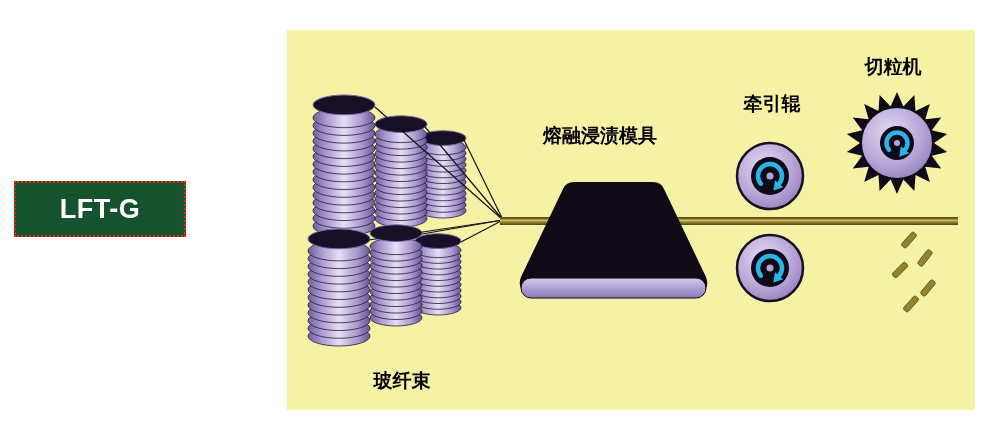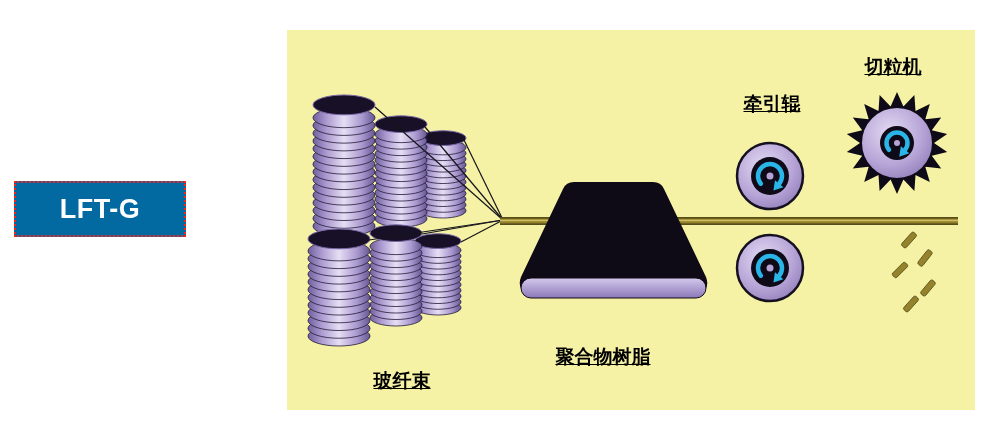--- a/index.html
+++ b/index.html
@@ -8,29 +8,29 @@
   .badge {
     position: absolute; left: 14px; top: 181px; width: 172px; height: 56px;
     border: 2px dotted #ff2015;
     display: flex; align-items: center; justify-content: center;
     color: #ffffff; font-weight: bold; font-size: 27px; letter-spacing: .5px;
   }
   .panel { position: absolute; left: 287px; top: 30px; width: 688px; height: 380px; }
   .panel svg { position: absolute; left: 0; top: 0; }
   .lbl {
     position: absolute; transform: translateX(-50%);
-    font-weight: bold; font-size: 19px; color: #000; white-space: nowrap; text-decoration: underline;
+    font-weight: bold; font-size: 19px; color: #000; white-space: nowrap;
   }
 </style>
 </head>
 <body>
 
 <div class="stage">
 
-  <div class="badge" style="background: #0369a1; border-color: rgb(255, 32, 21);">
+  <div class="badge" style="background: #14532d; border-color: rgb(255, 32, 21);">
     <span>LFT-G</span>
   </div>
 
   <div class="panel" style="background: rgb(245, 242, 166);">
     <svg id="diagram" viewBox="0 0 688 380" width="688" height="380">
       <defs>
         <linearGradient id="spoolGrad" x1="0" y1="0" x2="1" y2="0">
           <stop offset="0" stop-color="#6f5f9b"></stop>
           <stop offset="0.2" stop-color="#a796cd"></stop>
           <stop offset="0.5" stop-color="#e6def4"></stop>
@@ -179,18 +179,18 @@
         </g>
       <g id="pellets">
           <rect x="-9" y="-3" width="18" height="6" rx="2" fill="#94822d" stroke="#564d18" stroke-width="0.8" transform="translate(622 210) rotate(-48)"></rect>
           <rect x="-9" y="-3" width="18" height="6" rx="2" fill="#94822d" stroke="#564d18" stroke-width="0.8" transform="translate(638 228) rotate(-52)"></rect>
           <rect x="-9" y="-3" width="18" height="6" rx="2" fill="#94822d" stroke="#564d18" stroke-width="0.8" transform="translate(613 240) rotate(-45)"></rect>
           <rect x="-9" y="-3" width="18" height="6" rx="2" fill="#94822d" stroke="#564d18" stroke-width="0.8" transform="translate(641 258) rotate(-50)"></rect>
           <rect x="-9" y="-3" width="18" height="6" rx="2" fill="#94822d" stroke="#564d18" stroke-width="0.8" transform="translate(624 274) rotate(-48)"></rect>
         </g>
     </svg>
 
+    <div class="lbl" style="left:313px;top:93px">熔融浸渍模具</div>
     <div class="lbl" style="left:485px;top:61px">牵引辊</div>
     <div class="lbl" style="left:606px;top:24px">切粒机</div>
-    <div class="lbl" style="left:316px;top:314px">聚合物树脂</div>
     <div class="lbl" style="left:115px;top:338px">玻纤束</div>
   </div>
 </div>
 
 </body></html>

